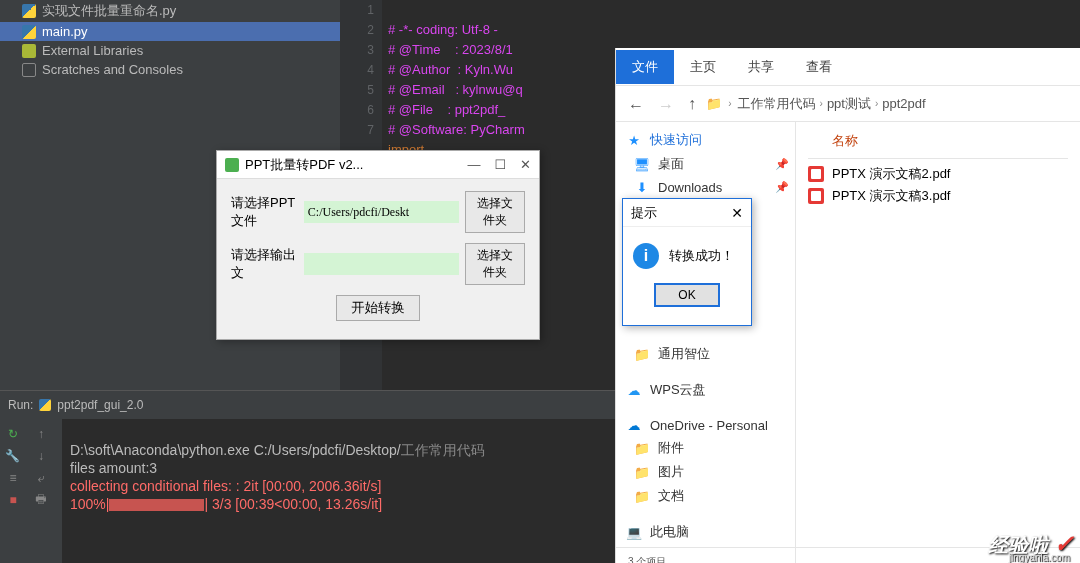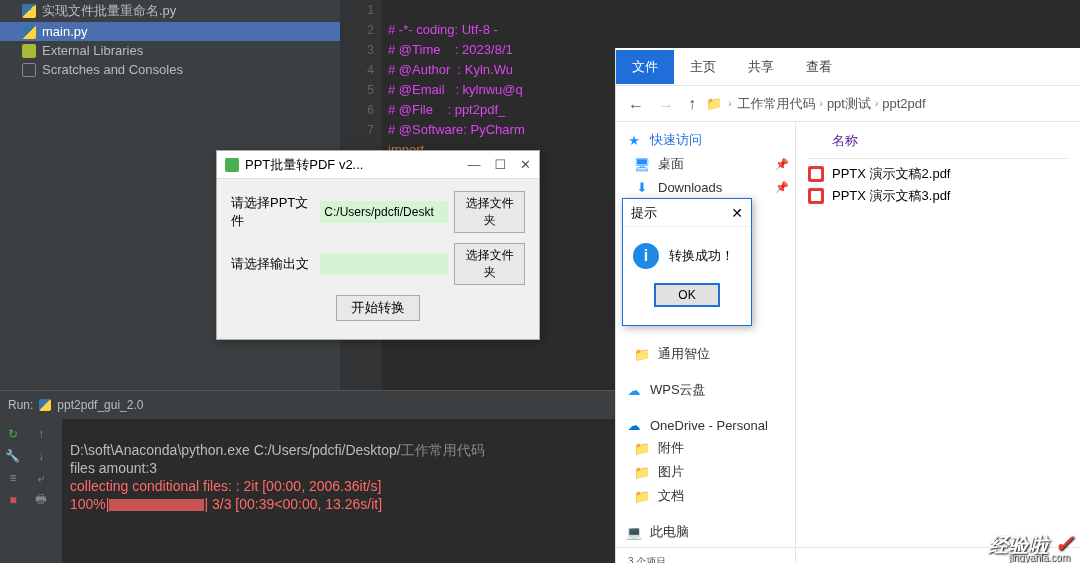--- a/index.html
+++ b/index.html
@@ -54,35 +54,35 @@
 .side-icon { width: 16px; height: 16px; display: inline-flex; align-items: center; justify-content: center; font-size: 13px; }
 .star { color: #1e90ff; }
 .desktop { color: #1e90ff; }
 .dl { color: #1e90ff; }
 .doc { color: #ffb900; }
 .pic { color: #ffb900; }
 .wps { color: #2196f3; }
 .onedrive { color: #0078d4; }
 .pc { color: #0078d4; }
 .exp-main { flex: 1; padding: 8px 12px; font-size: 13px; }
-.col-header { color: #4c1d95; padding: 2px 0 8px 24px; border-bottom: 1px solid #e5e5e5; margin-bottom: 4px; position: relative; }
+.col-header { color: #c2410c; padding: 2px 0 8px 24px; border-bottom: 1px solid #e5e5e5; margin-bottom: 4px; position: relative; }
 .file-row { display: flex; align-items: center; gap: 8px; padding: 2px 0; }
 .pdf-icon { width: 16px; height: 16px; background: #e53935; border-radius: 2px; position: relative; }
 .pdf-icon::after { content: ""; position: absolute; top: 3px; left: 3px; width: 10px; height: 10px; background: #fff; border-radius: 1px; }
 .exp-status { position: absolute; bottom: 0; left: 0; right: 0; height: 28px; border-top: 1px solid #e5e5e5; display: flex; align-items: center; padding: 0 12px; font-size: 10px; color: #555; }
 
 
 .dialog { position: absolute; background: #f0f0f0; border: 1px solid #aaa; box-shadow: 2px 2px 8px rgba(0,0,0,0.3); font-size: 13px; }
 .dialog-title { height: 28px; display: flex; align-items: center; padding: 0 8px; background: #fff; border-bottom: 1px solid #ddd; gap: 6px; text-align: center; }
 .title-icon { width: 14px; height: 14px; background: #4caf50; border-radius: 2px; }
 .title-controls { margin-left: auto; display: flex; gap: 14px; color: #555; font-size: 13px; }
 .dlg-body { padding: 12px 14px; }
 .dlg-row { display: flex; align-items: center; gap: 6px; margin-bottom: 10px; }
 .dlg-label { width: 95px; text-align: left; }
-.dlg-input { width: 128px; height: 22px; background: #d4f4d4; border: none; padding: 0 4px; font-size: 12px; font-family: Liberation Sans, sans-serif; }
+.dlg-input { width: 155px; height: 22px; background: #d4f4d4; border: none; padding: 0 4px; font-size: 12px; font-family: Liberation Serif, serif; }
 .dlg-btn { padding: 3px 8px; background: #e8e8e8; border: 1px solid #aaa; font-size: 12px; }
 .dlg-start { display: block; margin: 6px auto; padding: 3px 14px; background: #e8e8e8; border: 1px solid #aaa; }
 .dlg-status { padding: 6px 0; }
 
 
 .msgbox { position: absolute; background: #fff; border: 1px solid #1e6fd9; box-shadow: 2px 2px 8px rgba(0,0,0,0.3); width: 130px; }
 .msg-title { height: 28px; background: #fff; border-bottom: 1px solid #eee; display: flex; align-items: center; padding: 0 8px; font-size: 13px; }
 .msg-close { margin-left: auto; font-size: 14px; }
 .msg-body { padding: 16px 10px 10px; font-size: 13px; }
 .msg-row { display: flex; align-items: center; gap: 10px; margin-bottom: 14px; }

